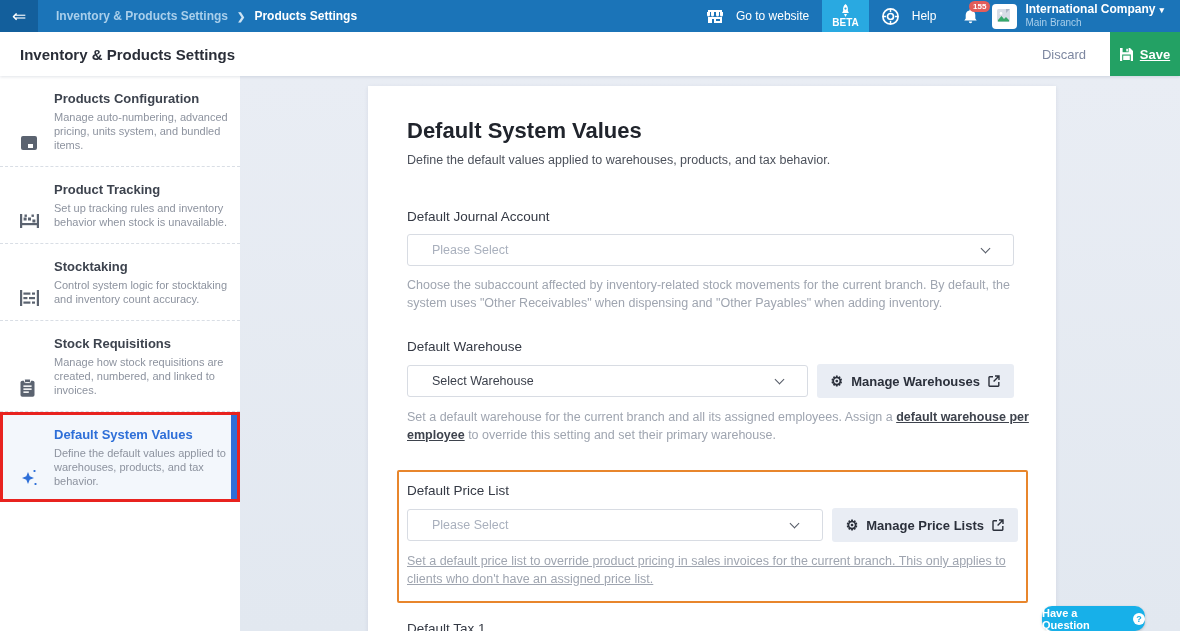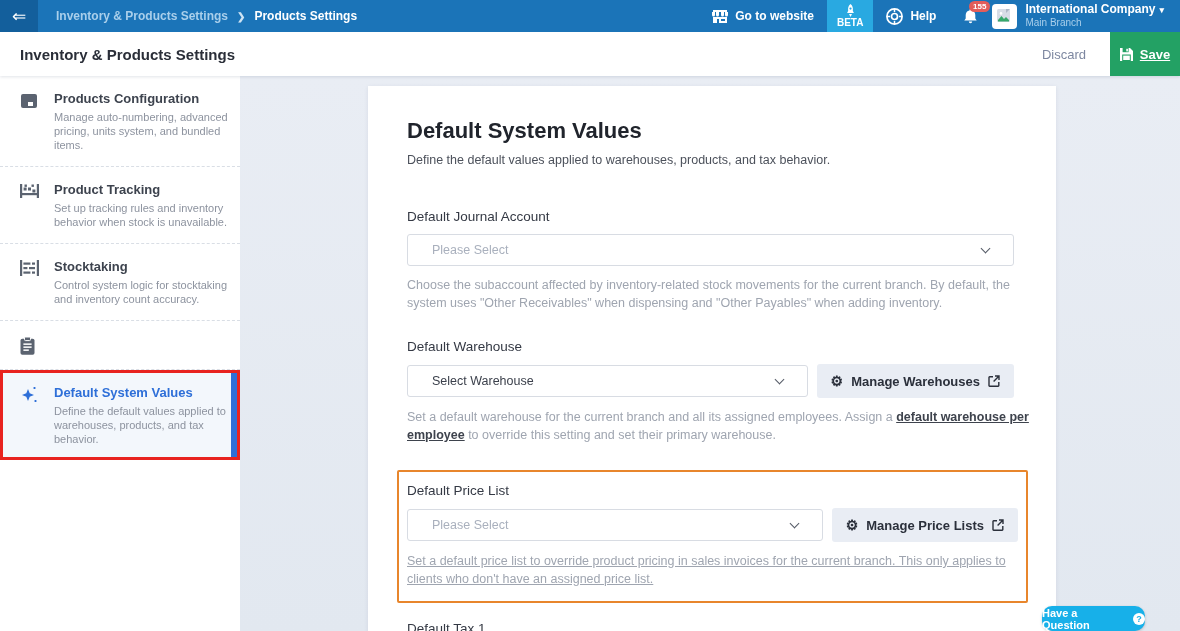--- a/index.html
+++ b/index.html
@@ -9,21 +9,21 @@
   
   .topbar { position:absolute; left:0; top:0; width:1180px; height:32px;
     background:#1b74b8; display:flex; align-items:stretch; color:#fff; z-index:30; }
   .back-btn { width:38px; height:32px; background:#135f9c; display:flex;
     align-items:center; justify-content:center; font-size:17px; color:#fff; cursor:pointer; }
   .crumbs { display:flex; align-items:center; gap:9px; margin-left:18px; font-size:12px; font-weight:bold; }
   .crumb-parent { color:#a9cfeb; }
   .crumb-sep { color:#cfe4f4; font-size:10px; }
   .crumb-current { color:#ffffff; }
   .topbar-right { margin-left:auto; display:flex; align-items:stretch; }
-  .tb-item { display:flex; align-items:center; gap:7px; font-size:12px; font-weight:bold; padding:0 13px; cursor:pointer; }
+  .tb-item { display:flex; align-items:center; gap:13px; font-size:12px; font-weight:normal; padding:0 13px; cursor:pointer; }
   .beta-tab { background:#29a9e1; flex-direction:column; justify-content:center; gap:0;
     padding:0 10px; font-size:10px; font-weight:bold; }
   .bell-wrap { position:relative; display:flex; align-items:center; padding:0 14px; cursor:pointer; }
   .badge { position:absolute; top:1px; right:2px; background:#e25d5a; color:#fff;
     font-size:8px; font-weight:bold; padding:1px 4px; border-radius:7px; line-height:9px; }
   .avatar { width:25px; height:25px; background:#fff; border-radius:4px; margin:auto 0;
     display:flex; align-items:center; justify-content:center; }
   .company { display:flex; flex-direction:column; justify-content:center; margin-left:8px; padding-right:16px; cursor:pointer; }
   .company-name { font-size:12px; font-weight:bold; line-height:13px; }
   .company-name .caret { font-size:9px; margin-left:4px; }
@@ -33,21 +33,21 @@
   .actionbar { position:absolute; left:0; top:32px; width:1180px; height:44px; background:#ffffff;
     display:flex; align-items:center; box-shadow:0 1px 3px rgba(40,60,90,.14); z-index:20; }
   .page-title { font-size:15px; font-weight:bold; color:#2a2e38; margin-left:20px; }
   .discard-btn { margin-left:auto; font-size:13px; color:#7d87a0; cursor:pointer; padding:0 24px; }
   .save-btn { width:70px; height:44px; background:#23a164; color:#fff; display:flex;
     align-items:center; justify-content:center; gap:7px; font-size:13px; font-weight:bold; cursor:pointer;text-decoration:underline; }
 
   
   .sidebar { position:absolute; left:0; top:76px; width:240px; height:555px; background:#ffffff; }
   .side-item { padding:15px 12px 14px 20px; display:flex; gap:12px; cursor:pointer;
-    border-bottom:1px dashed #d9dee5; }
+    border-bottom:1px dashed #d9dee5;align-items:flex-end; }
   .side-icon { width:22px; flex:0 0 22px; padding-top:1px; color:#5b6370; }
   .side-texts { flex:1; }
   .side-title { font-size:13px; font-weight:bold; color:#3d434e; margin-bottom:4px; }
   .side-desc { font-size:11px; color:#8d939f; line-height:14px; }
   .side-item.selected { background:#f3f7fc; border:3px solid #e8231f; padding:12px 9px 11px 17px; position:relative; }
   .side-item.selected .side-title { color:#2e6fd8; }
   .side-item.selected::after { content:""; position:absolute; right:0; top:0; bottom:0; width:6px; background:#2e6fd8; }
 
   
   .main-bg { position:absolute; left:240px; top:76px; width:940px; height:555px;
@@ -240,20 +240,24 @@
     <span class="side-icon">
       <svg width="15" height="18" viewBox="0 0 15 18">
           <rect x="0.5" y="1.8" width="14" height="16" rx="1.8" fill="#5b6370"></rect>
           <rect x="4.5" y="0" width="6" height="3.6" rx="1" fill="#5b6370" stroke="#fff" stroke-width="1"></rect>
           <g fill="#fff">
             <rect x="3.4" y="6.4" width="8.2" height="1.5"></rect>
             <rect x="3.4" y="9.4" width="8.2" height="1.5"></rect>
             <rect x="3.4" y="12.4" width="5.4" height="1.5"></rect>
           </g>
         </svg>
+    </span>
+    <span class="side-texts">
+      <div class="side-title">Stock Requisitions</div>
+      <div class="side-desc">Manage how stock requisitions are created, numbered, and linked to invoices.</div>
     </span>
   </div>
 
   <div class="side-item selected">
     <span class="side-icon">
       <svg width="20" height="19" viewBox="0 0 20 19">
           <path fill="#2e6fd8" d="M8 3l1.7 4.3L14 9l-4.3 1.7L8 15l-1.7-4.3L2 9l4.3-1.7z"></path>
           <path fill="#2e6fd8" d="M14.5 1v2m-1-1h2M15.5 14v2m-1-1h2" stroke="#2e6fd8" stroke-width="1.4"></path>
         </svg>
     </span>

